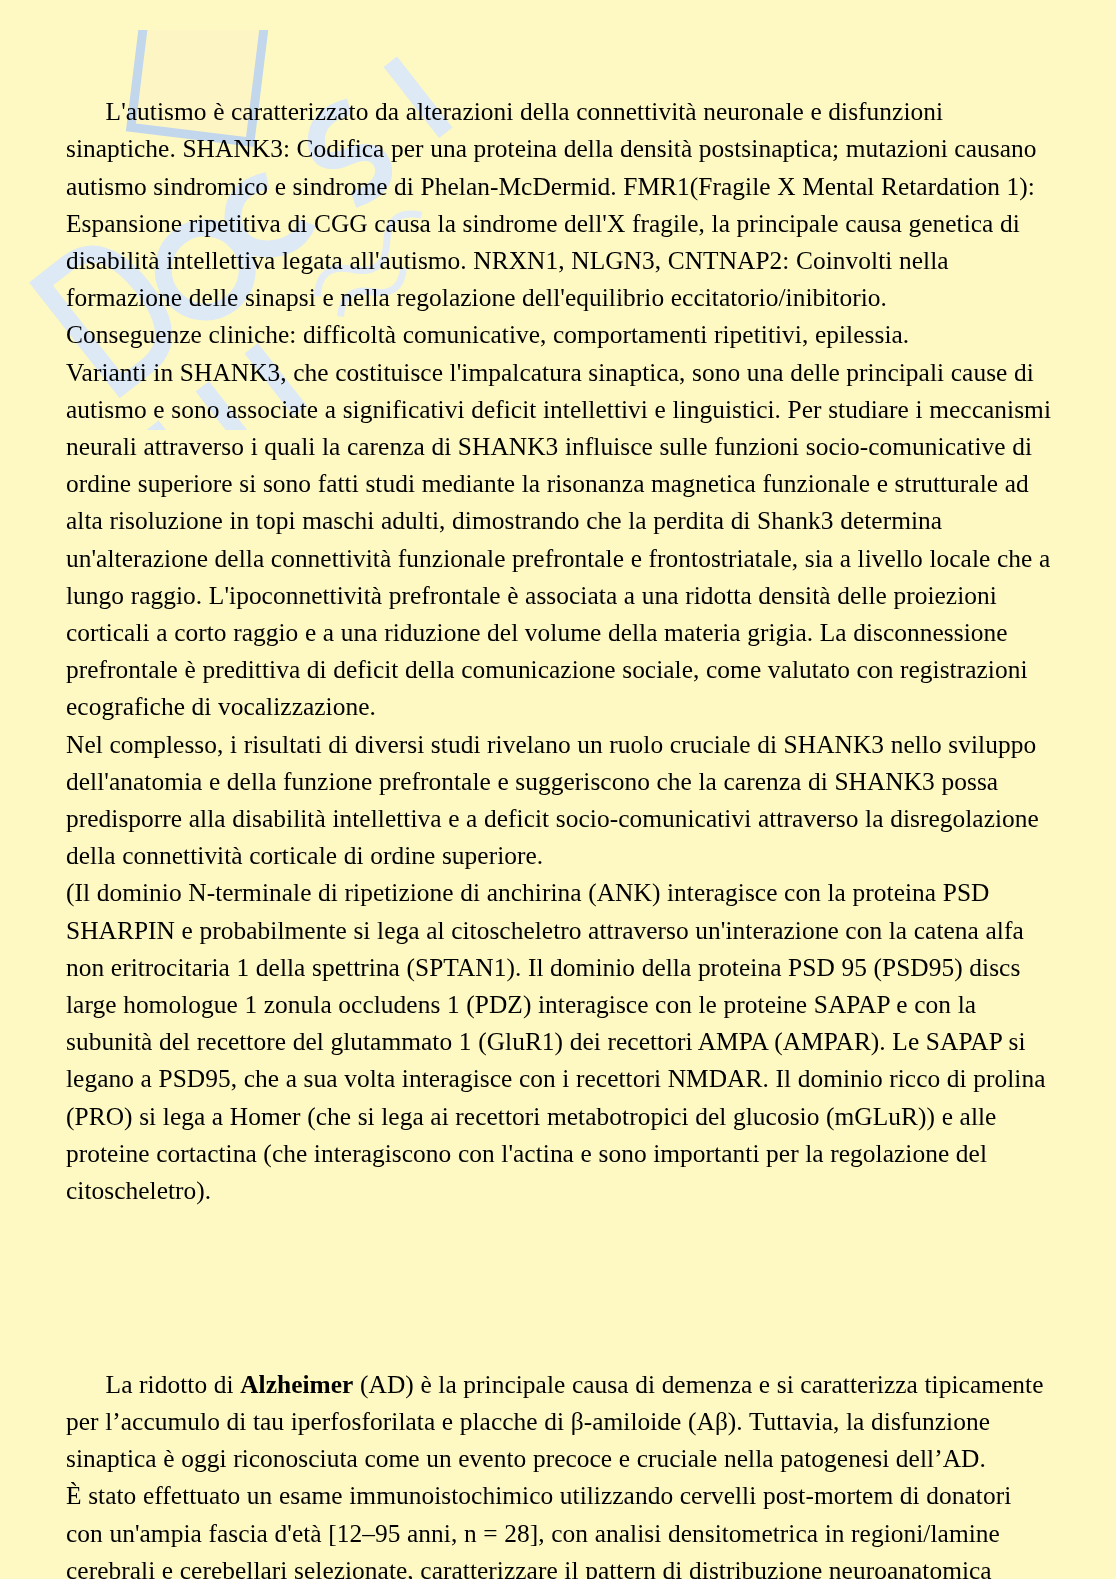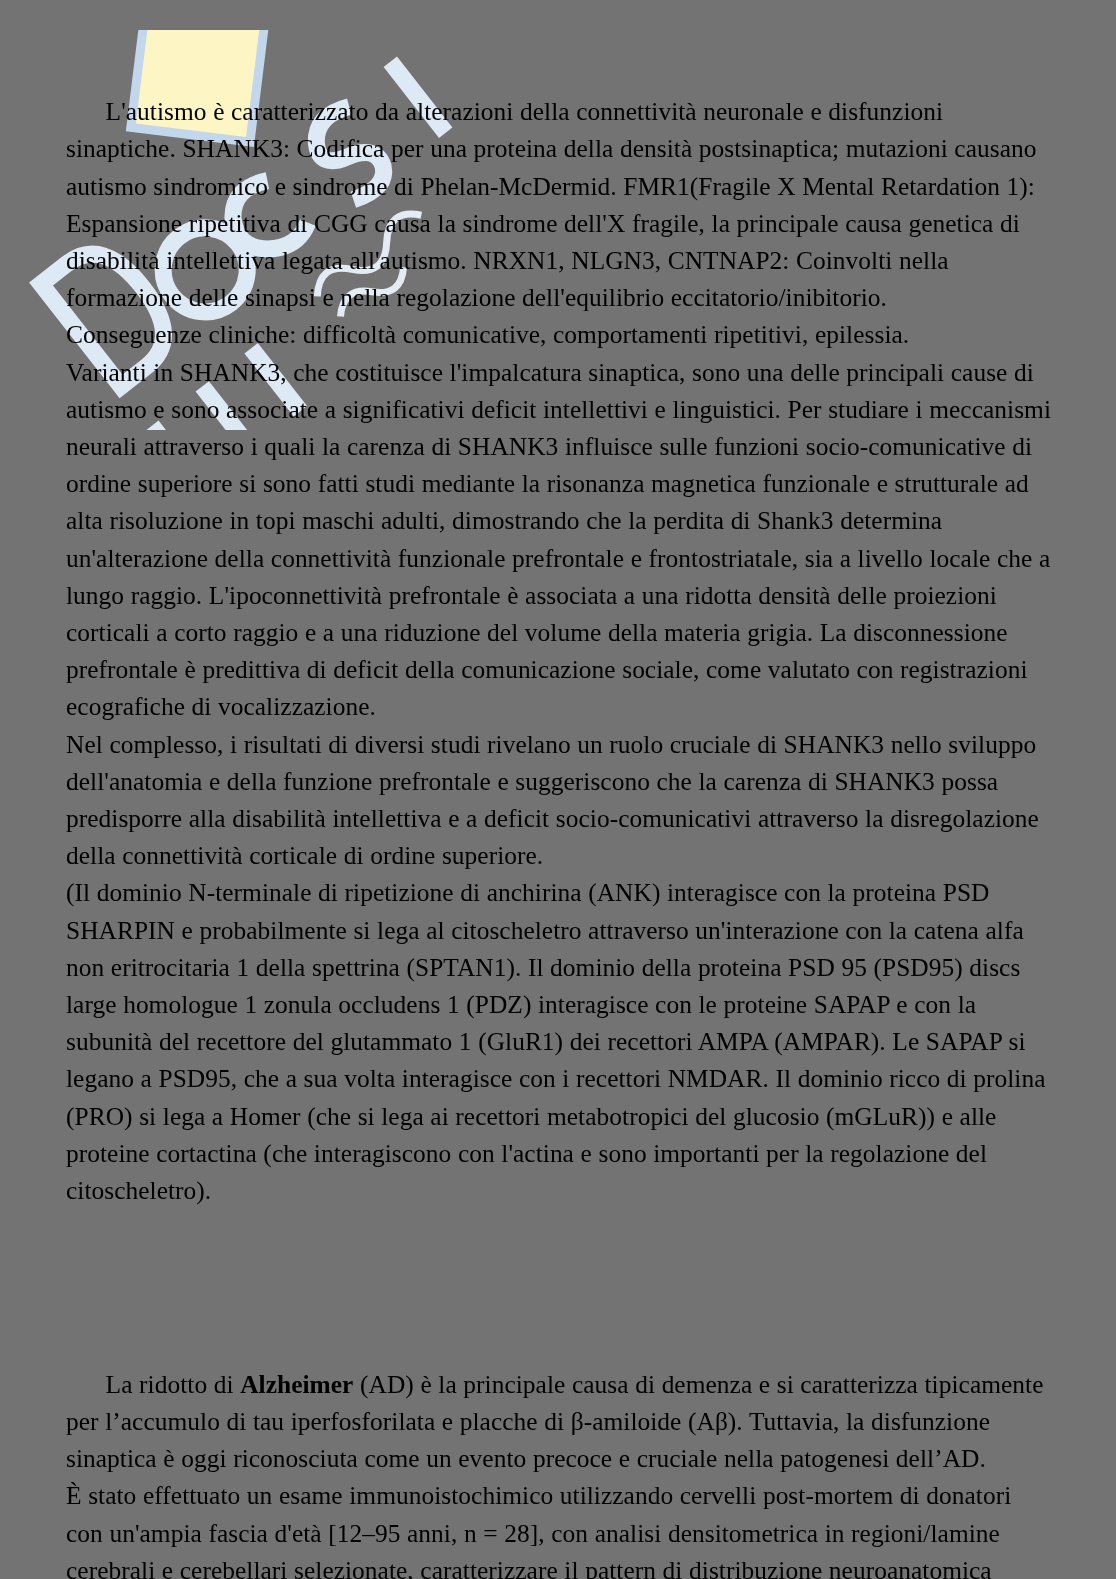--- a/index.html
+++ b/index.html
@@ -12,21 +12,21 @@
     height: 1579px;
     font-family: "Liberation Serif", "DejaVu Serif", serif;
     color: #000000;
     overflow: hidden;
   }
 
   .page {
     position: relative;
     width: 1116px;
     height: 1579px;
-    background: #737373;
+    background: #fef9c3;
     overflow: hidden;
   }
 
   
   .watermark {
     position: absolute;
     left: 10px;
     top: 30px;
     width: 460px;
     height: 400px;

